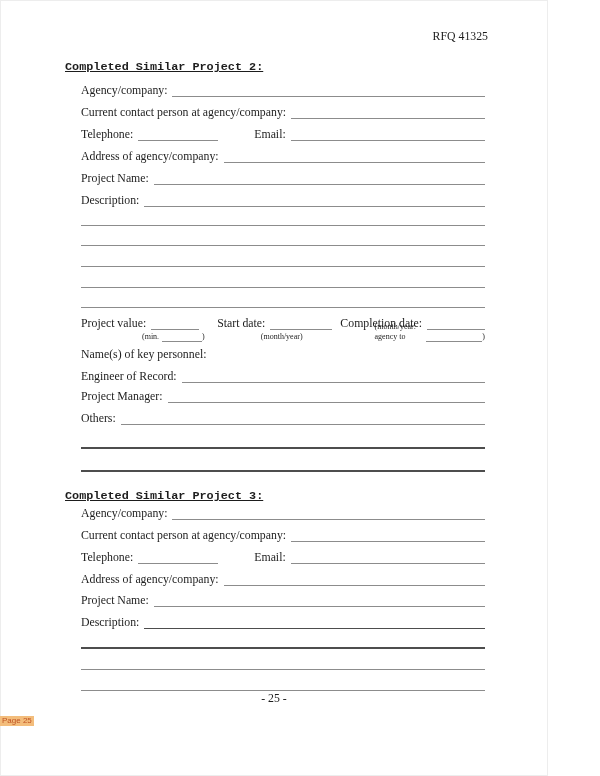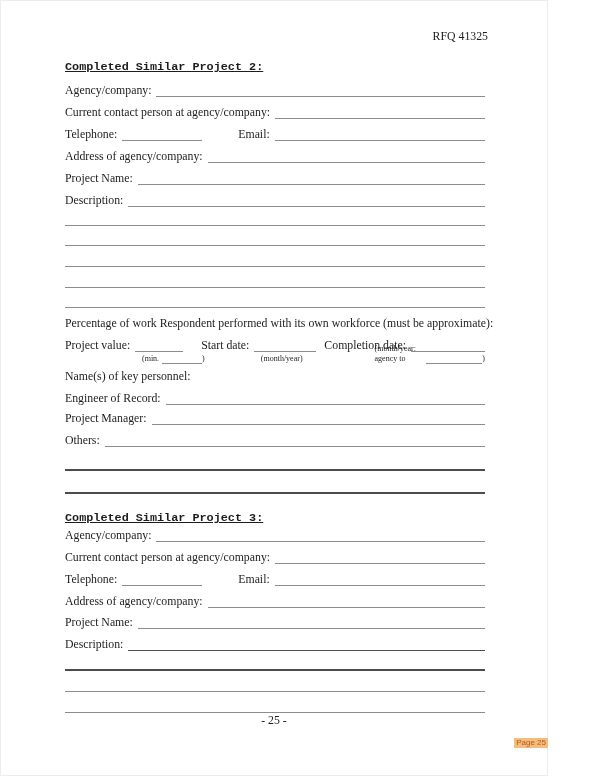--- a/index.html
+++ b/index.html
@@ -19,30 +19,30 @@
   }
   .header-ref{
     text-align:right;padding:30px 60px 0 0;line-height:13px;
   }
   .content{padding:0 63px 0 65px;}
   .section-title{
     display:inline-block;font-weight:bold;text-decoration:underline;
     margin-top:16px;line-height:16px;font-family:Liberation Mono, monospace;
   }
   .sec{display:block;}
-  .row{display:flex;align-items:flex-end;}
+  .row{display:flex;align-items:flex-end;margin-left:16px;}
   .lbl{white-space:nowrap;padding-right:5px;line-height:14px;}
   .blank{flex:1 1 auto;border-bottom:1px solid var(--line);height:3px;}
   .blank.fixed{flex:0 0 auto;}
   .row.dark .blank, .blank.dark{border-bottom:2px solid var(--line-dark);}
   .sub-row{display:flex;align-items:flex-end;font-size:8px;height:12px;line-height:10px;}
   .sub-row .blank{height:2px;}
   .page-num{text-align:center;line-height:14px;}
   .badge-wrap{
-    margin-top:11px;text-align:right;
+    margin-top:11px;text-align:left;
     font-family:"Liberation Sans","DejaVu Sans",sans-serif;
     font-size:8px;line-height:10px;
   }
   .badge{
     display:inline-block;background:var(--badge-bg);color:var(--badge-text);
     padding:0 2px;margin-bottom:1px;
   }
   .badge-line{display:block;}
 </style>
 </head>
@@ -98,24 +98,20 @@
       <div class="row" style="height:21px">
           <span class="blank"></span>
         </div>
       <div class="row" style="height:21px">
           <span class="blank"></span>
         </div>
       <div class="row" style="height:20px">
           <span class="blank"></span>
         </div>
 
-      <div class="row" style="height:22px">
-        <span class="lbl">Percentage of work Respondent performed with its own workforce (must be approximate):</span>
-        <span class="blank"></span>
-      </div>
 
       <div class="row" style="height:22px">
         <span class="lbl">Project value:</span>
         <span class="blank fixed" style="width:48px"></span>
         <span class="lbl" style="margin-left:18px">Start date:</span>
         <span class="blank fixed" style="width:62px"></span>
         <span class="lbl" style="margin-left:8px">Completion date:</span>
         <span class="blank"></span>
       </div>
 

